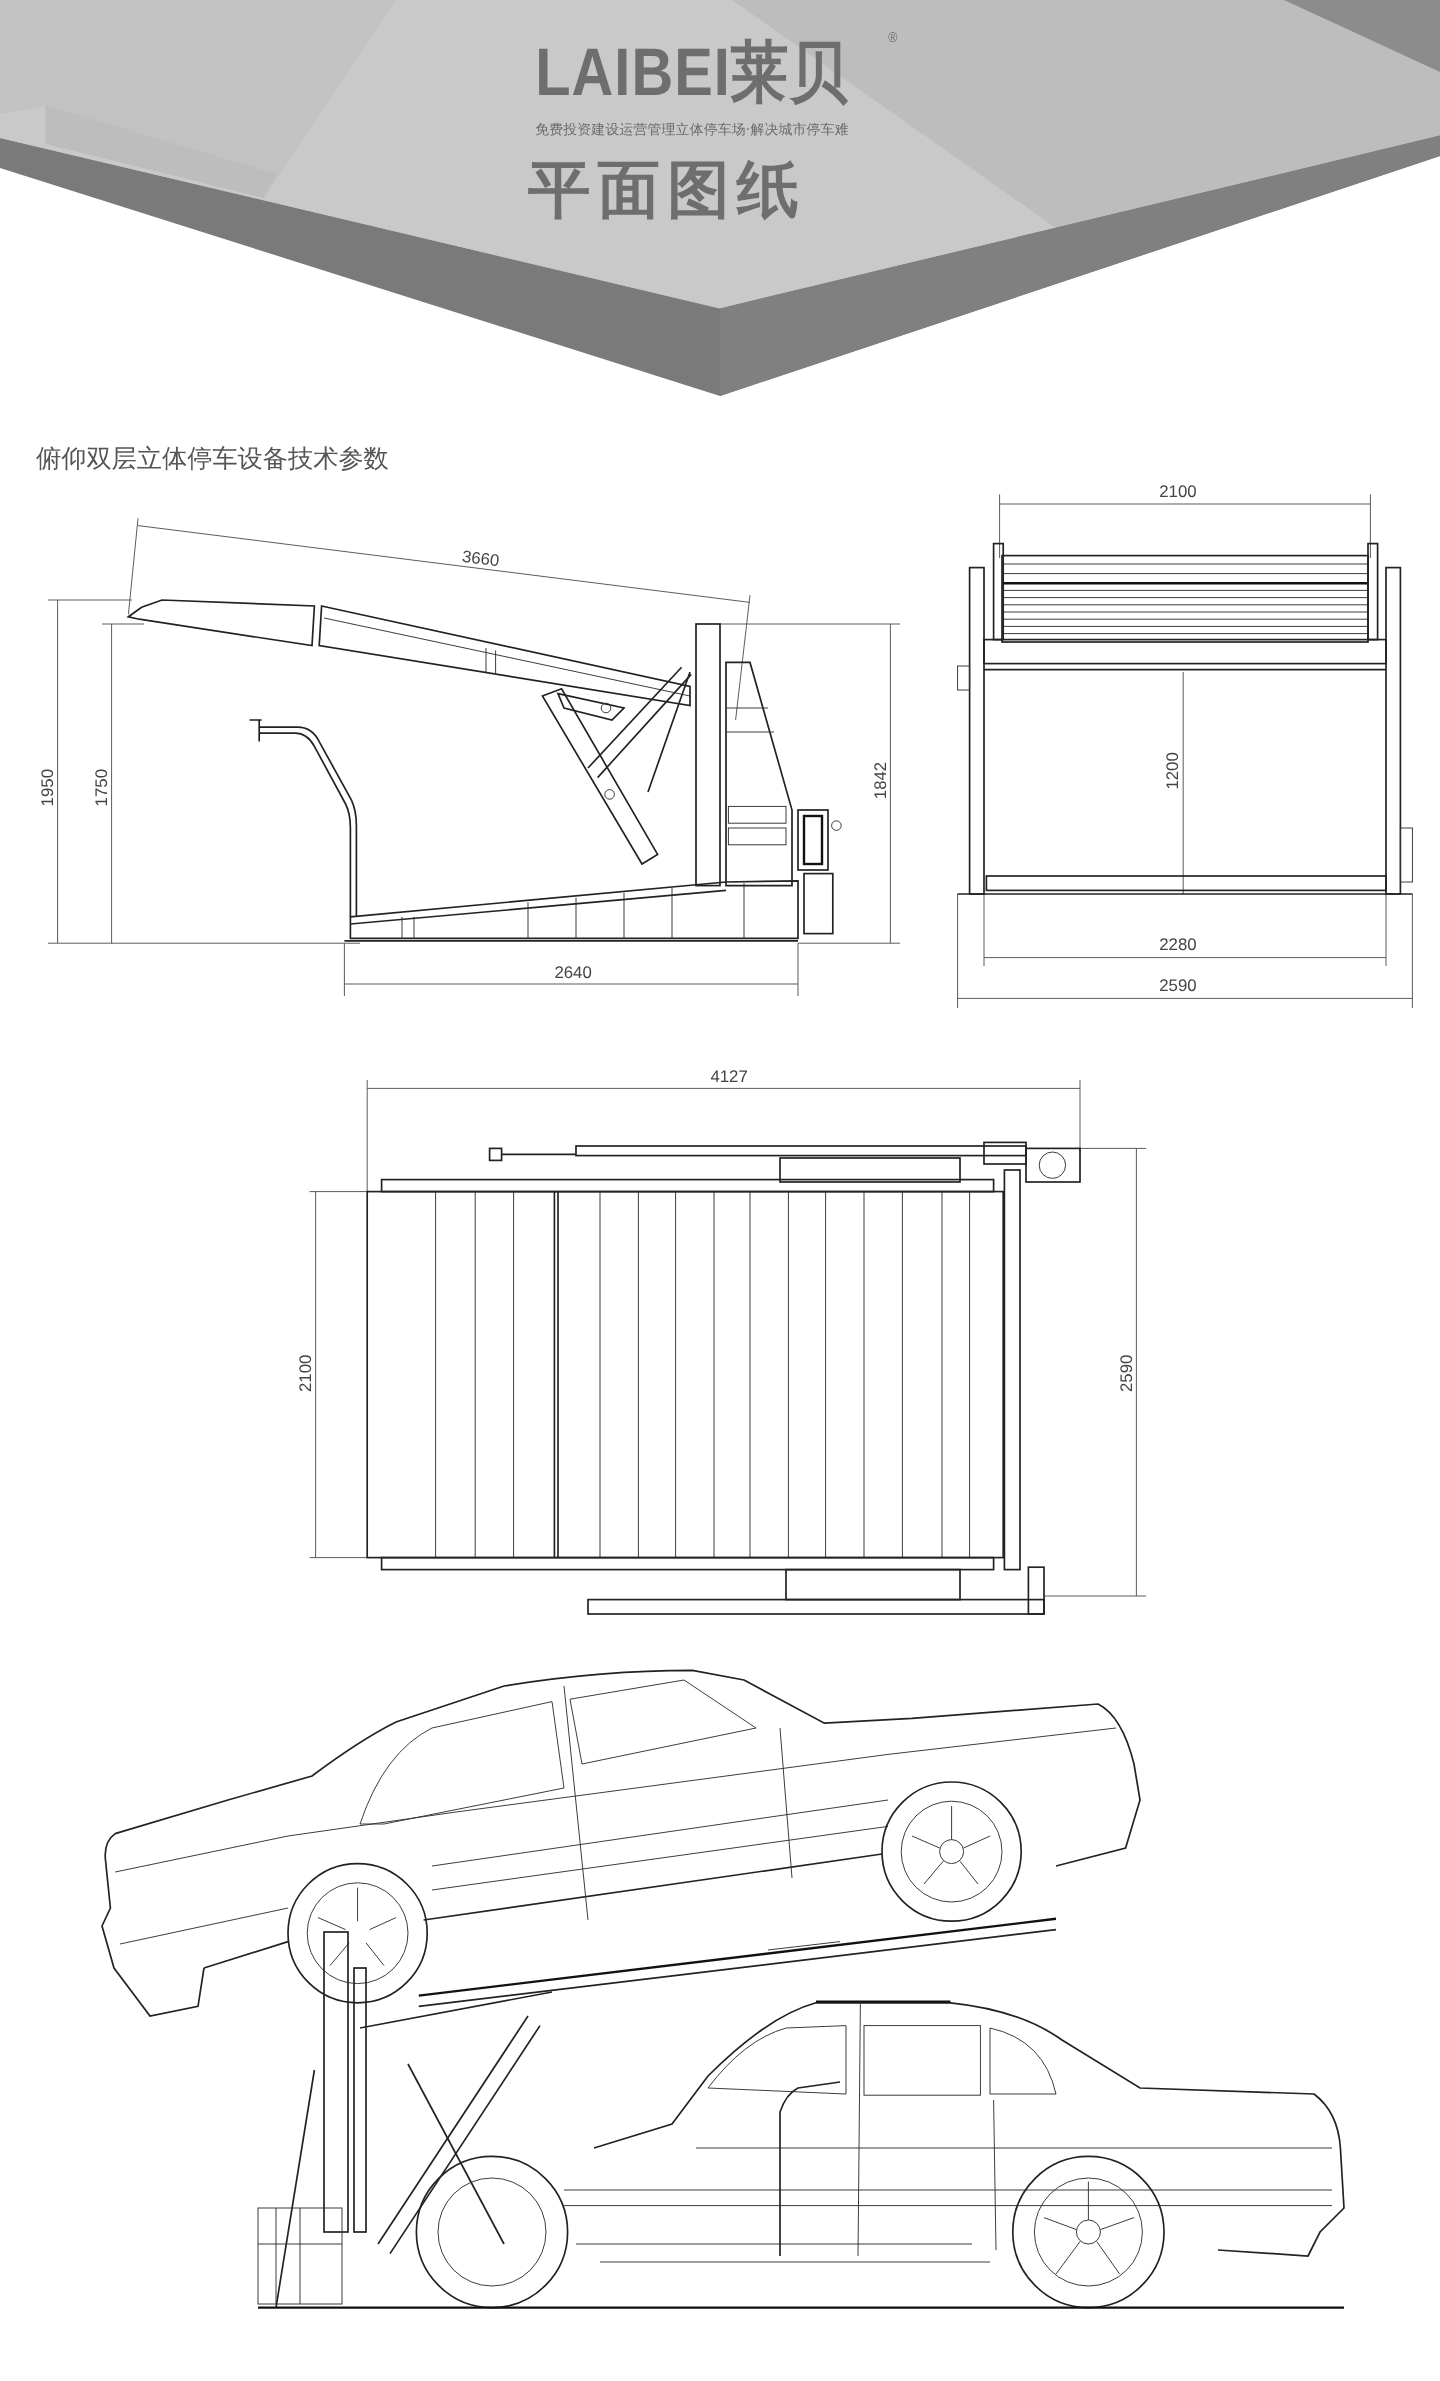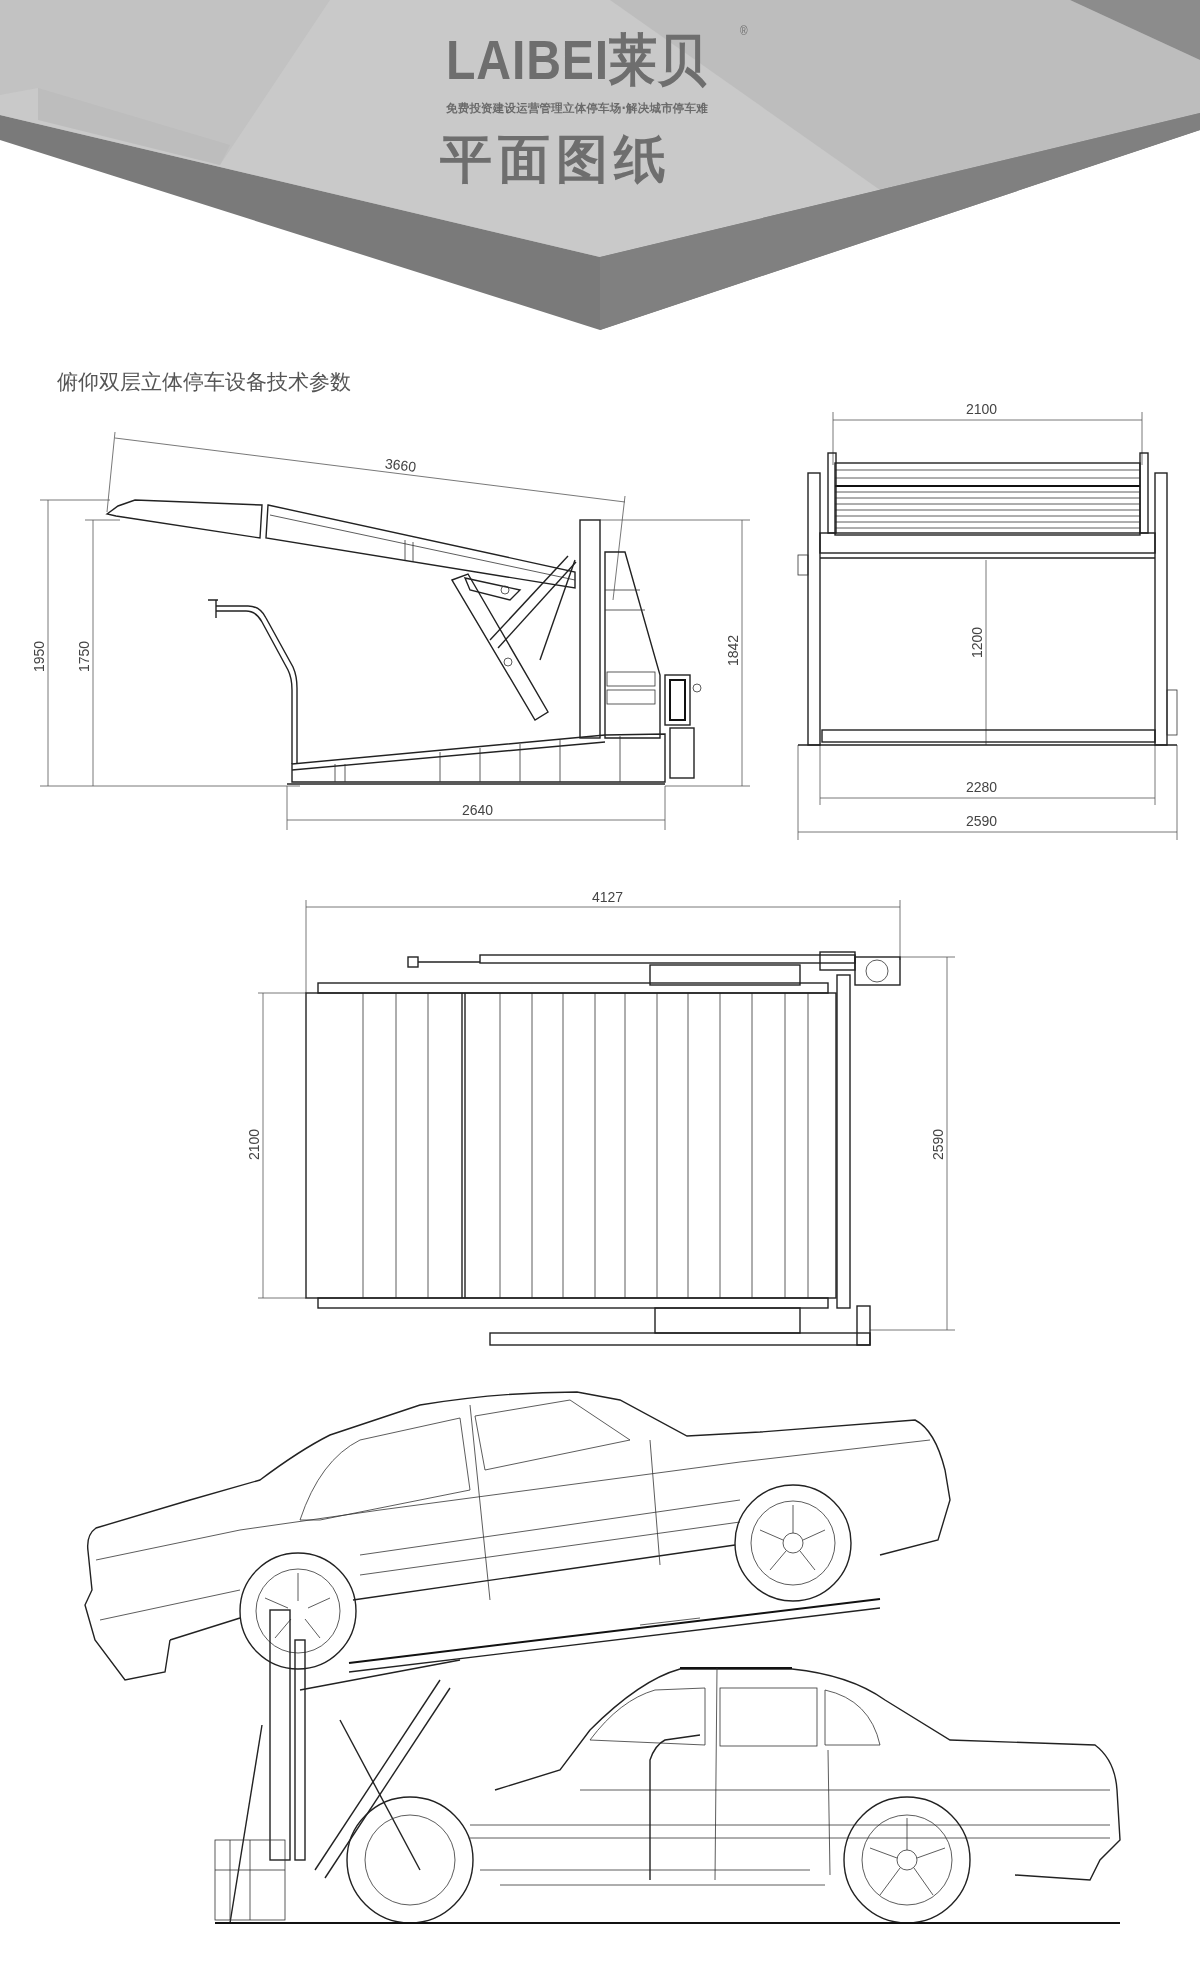--- a/index.html
+++ b/index.html
@@ -7,25 +7,25 @@
          font-family: "DejaVu Sans", "Liberation Sans", sans-serif; }
   #header-svg { position: absolute; left: 0; top: 0; width: 1200px; height: 340px; }
   .brand { position: absolute; left: 446px; top: 30px; width: 310px; height: 60px;
            color: #6e6e6e; font-family: "Liberation Sans", sans-serif; font-weight: bold;
            font-size: 56px; line-height: 60px; letter-spacing: 1px; white-space: nowrap;
            transform: scaleX(0.86); transform-origin: left center; }
   .brand .reg { position: absolute; left: 342px; top: -6px; font-size: 12px; line-height: 14px;
            font-weight: normal; }
   .tagline { position: absolute; left: 446px; top: 99px; width: 310px; height: 18px;
            color: #6a6a6a; font-size: 11.5px; line-height: 18px; white-space: nowrap;
-           font-weight: bold; letter-spacing: 0.2px; }
+           font-weight: normal; letter-spacing: 0.2px; }
   .big-title { position: absolute; left: 440px; top: 122px; width: 330px; height: 74px;
            color: #6e6e6e; font-size: 52px; line-height: 74px; font-weight: bold;
            letter-spacing: 6px; white-space: nowrap; }
-  .section-title { position: absolute; left: 57px; top: 368px; color: #555555;
+  .section-title { position: absolute; left: 30px; top: 368px; color: #555555;
            font-size: 21px; line-height: 28px; white-space: nowrap; }
   svg.drawing { position: absolute; left: 0; top: 0; overflow: visible; }
   .dim-text { font-family: "Liberation Sans", sans-serif; font-size: 14px; fill: #444444; }
   .ln { stroke: #222222; fill: none; stroke-width: 1.4; }
   .ln-thin { stroke: #333333; fill: none; stroke-width: 0.8; }
   .dim { stroke: #555555; fill: none; stroke-width: 0.8; }
   .heavy { stroke: #111111; fill: none; stroke-width: 2; }
 </style>
 </head>
 <body>

